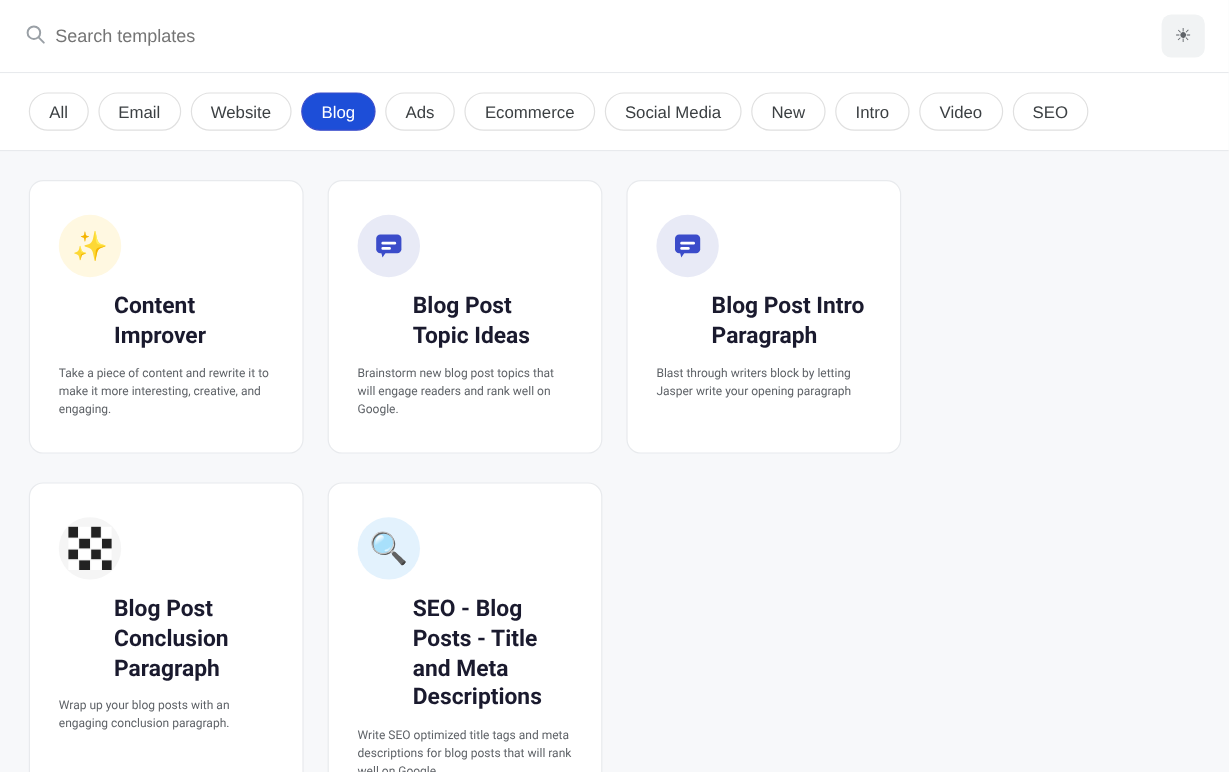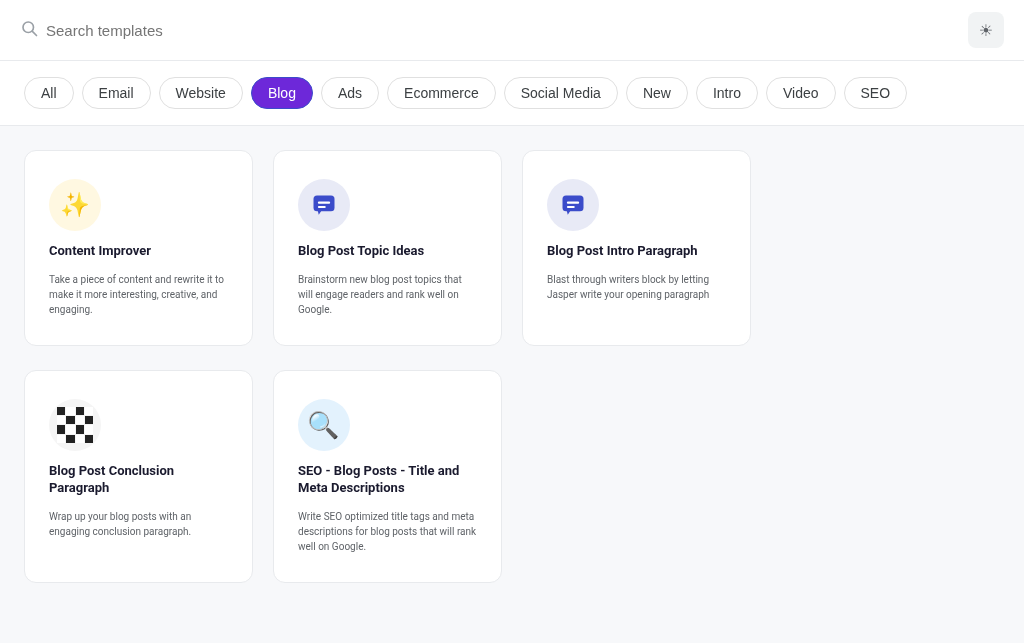--- a/index.html
+++ b/index.html
@@ -66,21 +66,21 @@
       border-radius: 20px;
       border: 1.5px solid #e0e0e0;
       background: #ffffff;
       font-size: 14px;
       color: #3c4043;
       cursor: pointer;
       white-space: nowrap;
       font-weight: 500;
     }
     .filter-tab.active {
-      background: #6d28d9;
+      background: #1d4ed8;
       border-color: #3b4cca;
       color: #ffffff;
     }
 
     
     .cards-container {
       padding: 24px 24px;
       display: grid;
       grid-template-columns: repeat(4, 1fr);
       gap: 20px;
@@ -104,24 +104,25 @@
       border-radius: 50%;
       background: #f1f3f4;
       display: flex;
       align-items: center;
       justify-content: center;
       font-size: 22px;
       flex-shrink: 0;
     }
 
     .card-title {
-      font-size: 13px;
+      font-size: 19px;
       font-weight: 700;
       color: #1a1a2e;
       line-height: 1.3;
+      margin-left: 46px;
     }
     .card-desc {
       font-size: 10px;
       color: #5f6368;
       line-height: 1.5;
     }
 
     
     .cards-row2 {
       padding: 0 24px 24px 24px;

